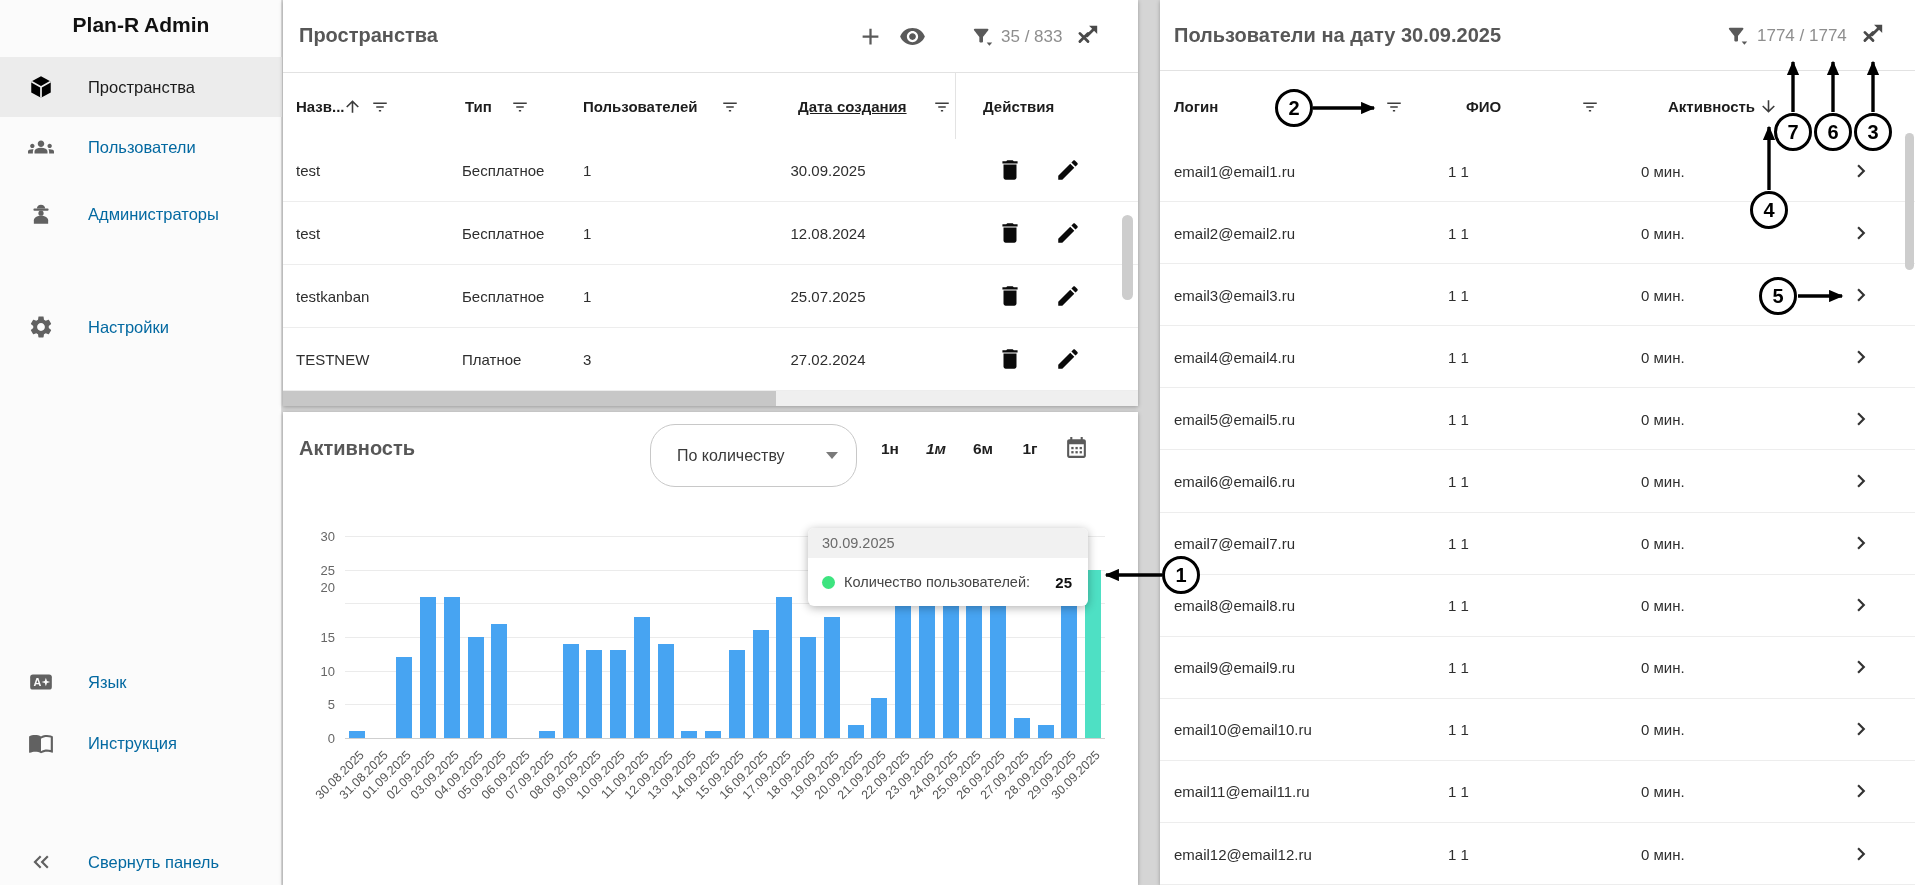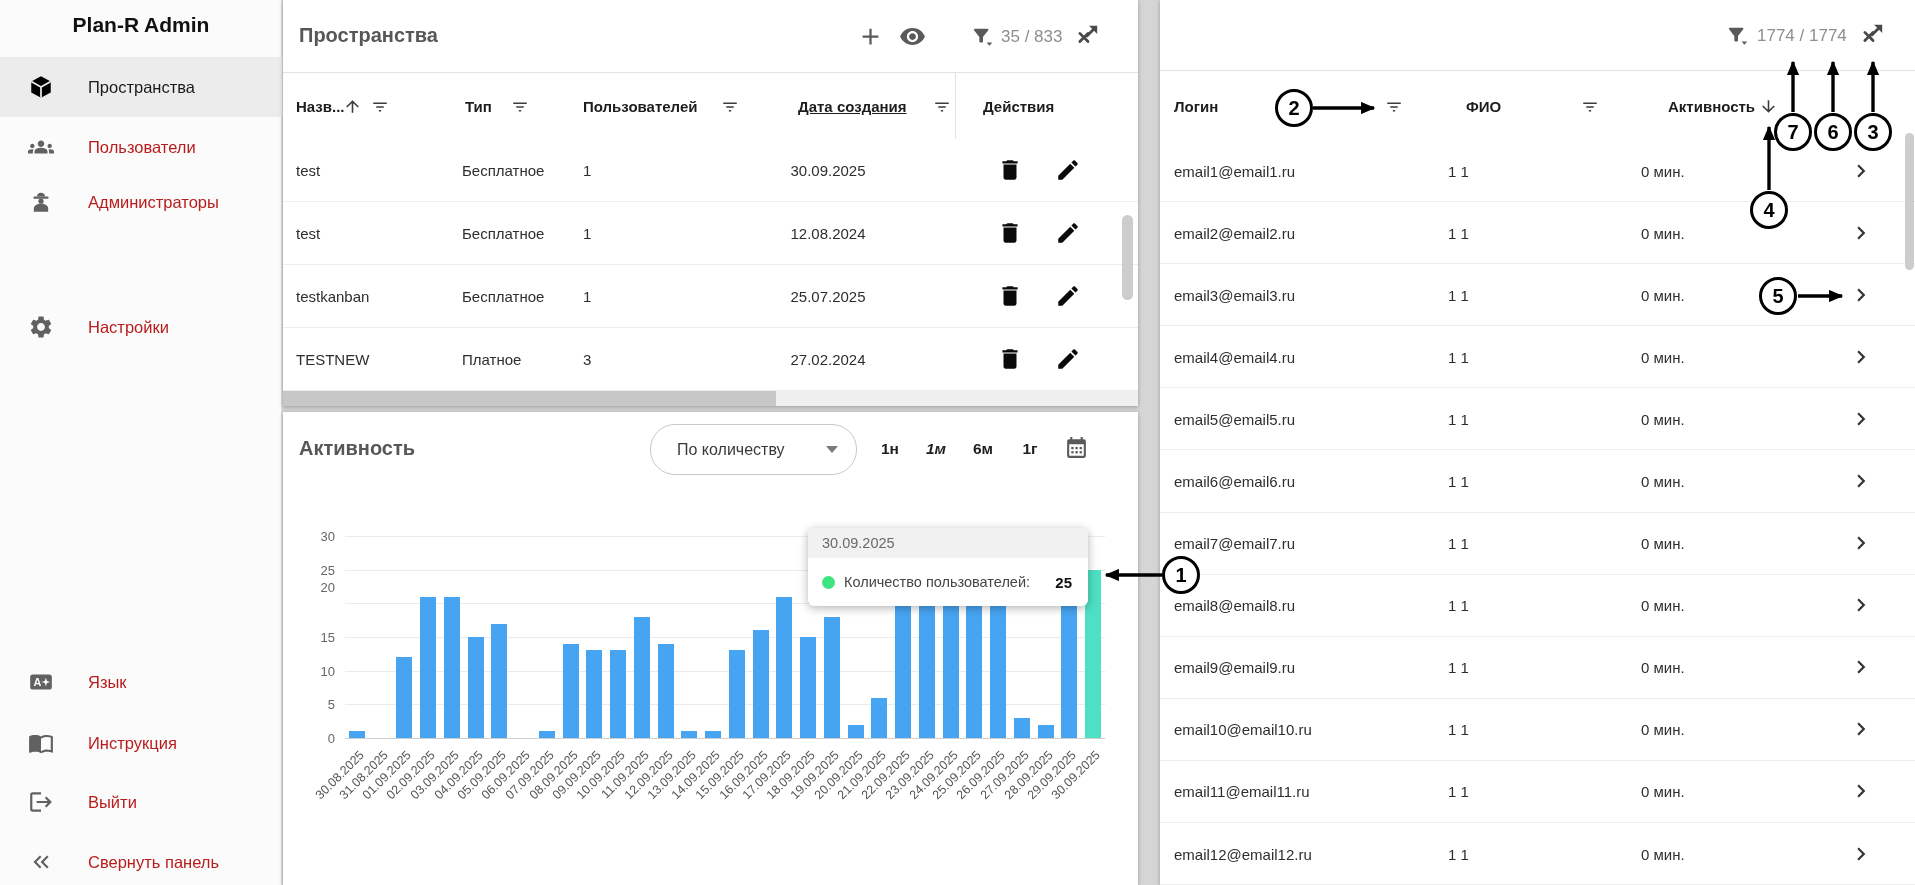--- a/index.html
+++ b/index.html
@@ -6,21 +6,21 @@
   *{box-sizing:border-box;}
   #root{position:relative;width:1915px;height:885px;overflow:hidden;background:#d5d5d5;
         font-family:"Liberation Sans",sans-serif;color:#2e2e2e;}
   .abs{position:absolute;}
   svg{display:block;}
   
   .sidebar{position:absolute;left:0;top:0;width:282px;height:885px;background:#fbfbfb;border-right:1px solid #dedede;}
   .sb-title{position:absolute;left:0;top:13px;width:282px;text-align:center;font-size:21px;font-weight:bold;color:#111;}
   .sb-item{position:absolute;left:0;width:282px;height:60px;display:flex;align-items:center;padding-left:28px;cursor:pointer;}
   .sb-item .ic{width:26px;height:26px;color:#616161;flex:0 0 26px;}
-  .sb-item .lbl{margin-left:34px;font-size:16.5px;color:#b91c1c;white-space:nowrap;}
+  .sb-item .lbl{margin-left:34px;font-size:16.5px;color:#0369a1;white-space:nowrap;}
   .sb-item.active{background:#ececec;}
   .sb-item.active .lbl{color:#1b1b1b;}
   .sb-item.active .ic{color:#000;}
   
   .card{position:absolute;background:#fff;box-shadow:0 1px 4px rgba(0,0,0,.28);}
   .card-title{position:absolute;font-size:20px;font-weight:bold;color:#575757;white-space:nowrap;}
   .count-label{position:absolute;font-size:17px;color:#8e8e8e;white-space:nowrap;}
   .hicon{position:absolute;color:#5a5a5a;cursor:pointer;}
   .col-head{position:absolute;font-size:15px;font-weight:bold;color:#1d1d1d;white-space:nowrap;}
   .mini-ic{position:absolute;color:#3c3c3c;cursor:pointer;}
@@ -32,21 +32,21 @@
   .c-name{left:13px;} .c-type{left:179px;} .c-users{left:300px;}
   .c-created{left:490px;width:110px;text-align:center;}
   .row-act{position:absolute;top:50%;transform:translateY(-50%);width:26px;height:26px;color:#0a0a0a;
            background:none;border:none;padding:0;cursor:pointer;}
   .vline{position:absolute;top:72px;bottom:15px;left:672px;width:1px;background:#e3e3e3;}
   
   .hscroll{position:absolute;left:0;top:391px;width:855px;height:15px;background:#efefef;}
   .hscroll .thumb{position:absolute;left:0;top:0;height:15px;width:493px;background:#c7c7c7;}
   .vscroll-thumb{position:absolute;background:#cdcdcd;border-radius:6px;}
   
-  .pill{position:absolute;left:367px;top:12px;width:207px;height:51px;border:1px solid #c8c8c8;border-radius:25px;
+  .pill{position:absolute;left:367px;top:12px;width:207px;height:63px;border:1px solid #c8c8c8;border-radius:25px;
         display:flex;align-items:center;padding:0 18px 0 26px;cursor:pointer;background:#fff;}
   .pill .ptxt{font-size:16px;color:#3a3a3a;flex:1;}
   .pill .caret{width:0;height:0;border-left:6px solid transparent;border-right:6px solid transparent;border-top:7px solid #7a7a7a;}
   .range-btn{position:absolute;top:22px;width:42px;height:30px;background:none;border:none;font-family:inherit;
              font-size:15.5px;font-weight:bold;color:#1f1f1f;cursor:pointer;}
   
   .gridline{position:absolute;height:1px;background:#ebebeb;}
   .gridline.axis{background:#cfcfcf;}
   .ytick{position:absolute;width:44px;text-align:right;font-size:13px;color:#666;transform:translateY(-50%);}
   .bar{position:absolute;cursor:pointer;}
@@ -92,21 +92,21 @@
 
     <div class="sb-item" style="top:117px">
       <span class="ic">
         <svg viewBox="0 0 24 24" width="26" height="26" fill="currentColor">
             <path d="M12 12.75c1.63 0 3.07.39 4.24.9 1.08.48 1.76 1.56 1.76 2.73V18H6v-1.61c0-1.18.68-2.26 1.76-2.73 1.17-.52 2.61-.91 4.24-.91zM4 13c1.1 0 2-.9 2-2s-.9-2-2-2-2 .9-2 2 .9 2 2 2zm1.13 1.1c-.37-.06-.74-.1-1.13-.1-.99 0-1.93.21-2.78.58C.48 14.9 0 15.62 0 16.43V18h4.5v-1.61c0-.83.23-1.61.63-2.29zM20 13c1.1 0 2-.9 2-2s-.9-2-2-2-2 .9-2 2 .9 2 2 2zm4 3.43c0-.81-.48-1.53-1.22-1.85-.85-.37-1.79-.58-2.78-.58-.39 0-.76.04-1.13.1.4.68.63 1.46.63 2.29V18H24v-1.57zM12 6c1.66 0 3 1.34 3 3s-1.34 3-3 3-3-1.34-3-3 1.34-3 3-3z"></path>
           </svg>
       </span>
       <span class="lbl">Пользователи</span>
     </div>
 
-    <div class="sb-item" style="top:172px">
+    <div class="sb-item" style="top:184px">
       <span class="ic">
         <svg viewBox="0 0 24 24" width="26" height="26" fill="currentColor">
             <path d="M8.2 7c0-2.1 1.7-3.6 3.8-3.6S15.8 4.9 15.8 7z"></path>
             <rect x="5" y="7" width="14" height="1.9" rx=".9"></rect>
             <circle cx="12" cy="11.2" r="2.4"></circle>
             <path d="M12 13.6c-3.6 0-6.6 1.8-6.6 4.1V21h13.2v-3.3c0-2.3-3-4.1-6.6-4.1z"></path>
           </svg>
       </span>
       <span class="lbl">Администраторы</span>
     </div>
@@ -135,28 +135,20 @@
 
     <div class="sb-item" style="top:713px">
       <span class="ic">
         <svg viewBox="0 0 24 24" width="26" height="26" fill="currentColor">
             <path d="M21 5c-1.11-.35-2.33-.5-3.5-.5-1.95 0-4.05.4-5.5 1.5-1.45-1.1-3.55-1.5-5.5-1.5S2.45 4.9 1 6v14.65c0 .25.25.5.5.5.1 0 .15-.05.25-.05C3.1 20.45 5.05 20 6.5 20c1.95 0 4.05.4 5.5 1.5 1.35-.85 3.8-1.5 5.5-1.5 1.65 0 3.35.3 4.75 1.05.1.05.15.05.25.05.25 0 .5-.25.5-.5V6c-.6-.45-1.25-.75-2-1zm0 13.5c-1.1-.35-2.3-.5-3.5-.5-1.7 0-4.15.65-5.5 1.5V8c1.35-.85 3.8-1.5 5.5-1.5 1.2 0 2.4.15 3.5.5v11.5z"></path>
           </svg>
       </span>
       <span class="lbl">Инструкция</span>
     </div>
 
-    <div class="sb-item" style="top:772px">
-      <span class="ic">
-        <svg viewBox="0 0 24 24" width="26" height="26" fill="currentColor">
-            <path d="M17 7l-1.41 1.41L18.17 11H8v2h10.17l-2.58 2.58L17 17l5-5zM4 5h8V3H4c-1.1 0-2 .9-2 2v14c0 1.1.9 2 2 2h8v-2H4V5z"></path>
-          </svg>
-      </span>
-      <span class="lbl">Выйти</span>
-    </div>
 
     <div class="sb-item" style="top:832px">
       <span class="ic">
         <svg viewBox="0 0 24 24" width="26" height="26" fill="currentColor">
             <path d="M17.59 18 19 16.59 14.42 12 19 7.41 17.59 6l-6 6z"></path>
             <path d="M11 18l1.41-1.41L7.83 12l4.58-4.59L11 6l-6 6z"></path>
           </svg>
       </span>
       <span class="lbl">Свернуть панель</span>
     </div>
@@ -408,20 +400,21 @@
       <div class="tt-head">30.09.2025</div>
       <div class="tt-body">
         <span class="tt-dot" id="tt-dot" style="background: rgb(61, 228, 127);"></span>
         <span class="tt-lbl">Количество пользователей:</span>
         <span class="tt-val">25</span>
       </div>
     </div>
   </div>
 
   <div class="card" style="left:1160px;top:0;width:755px;height:885px;">
+    <div class="card-title" style="left:14px;top:24px;">Пользователи на дату 30.09.2025</div>
 
     <span class="hicon" style="left:566px;top:25px;">
       <svg viewBox="0 0 26 24" width="24" height="22" fill="currentColor">
           <path d="M3.25 4.61C5.27 7.2 9 12 9 12v5c0 .55.45 1 1 1h2c.55 0 1-.45 1-1v-5s3.72-4.8 5.74-7.39c.51-.66.04-1.61-.79-1.61H4.04c-.83 0-1.3.95-.79 1.61z"></path>
           <polygon points="17,18 23,18 20,21.6"></polygon>
         </svg>
     </span>
     <span class="count-label" style="left:597px;top:26px;">1774 / 1774</span>
     <button class="hicon" style="left:700px;top:21px;background:none;border:none;padding:0;">
       <svg viewBox="0 0 24 24" width="26" height="26">

